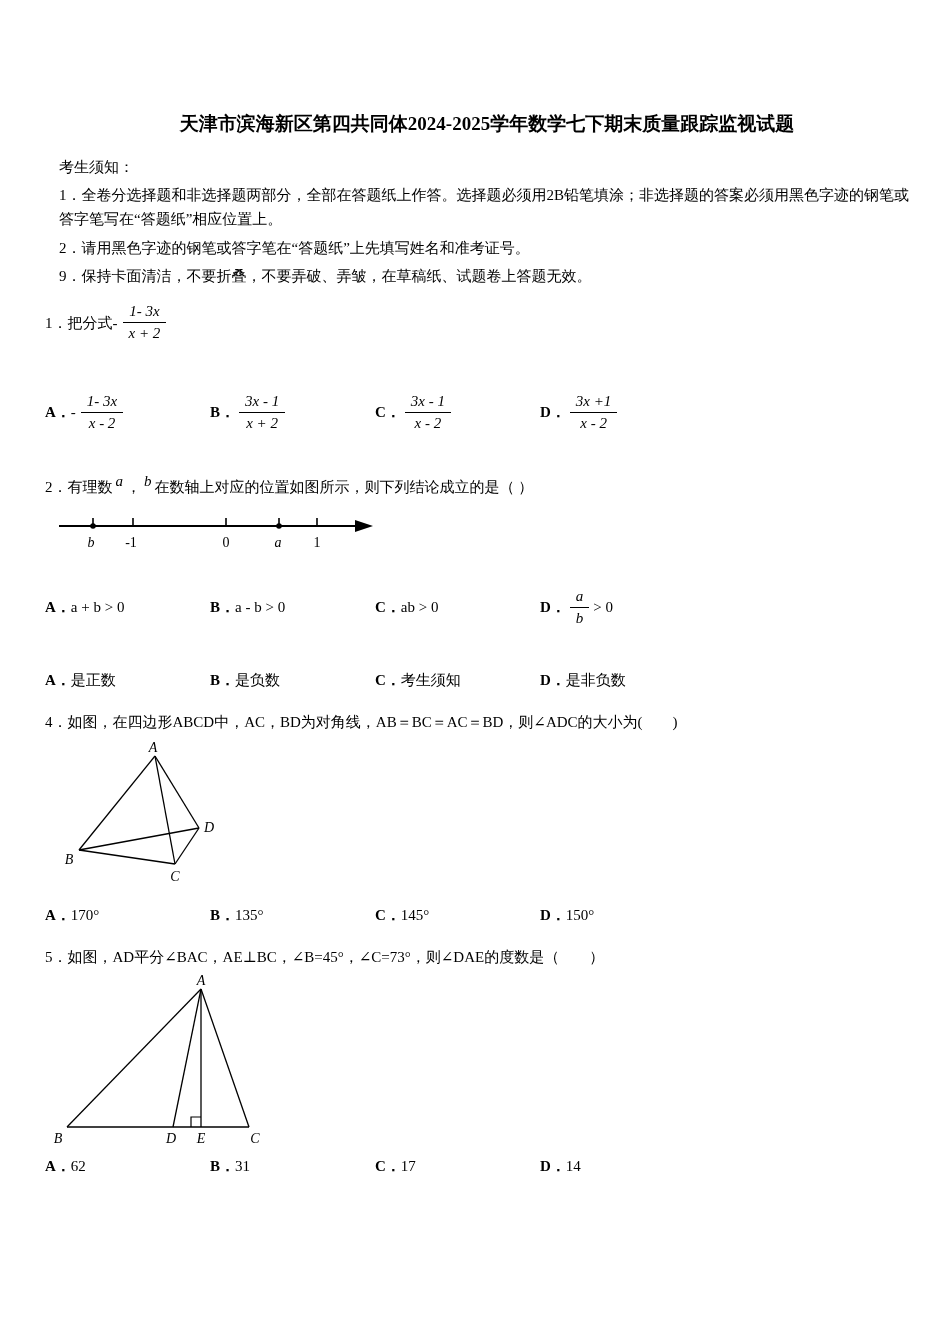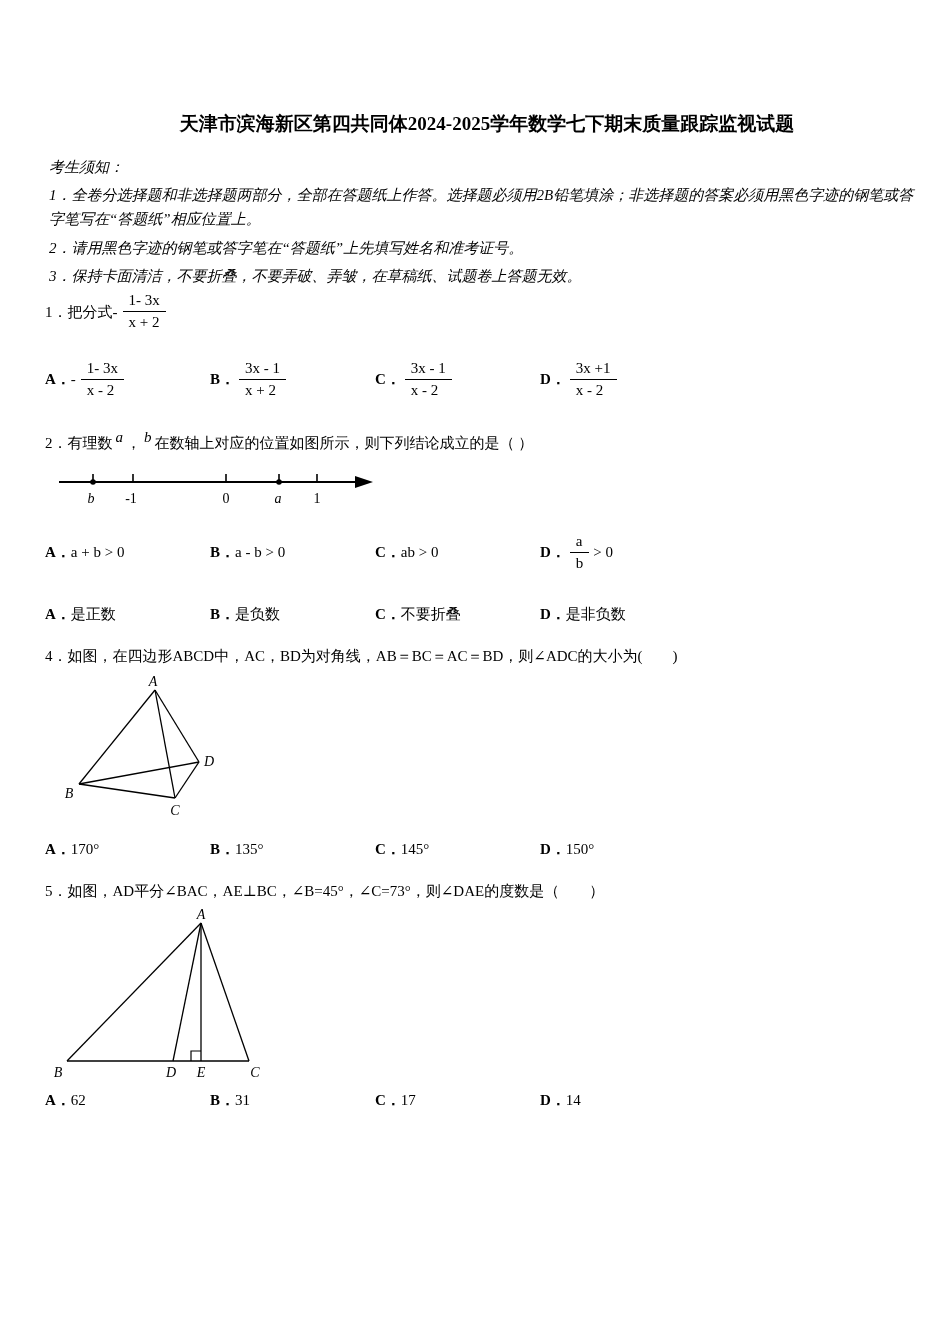--- a/index.html
+++ b/index.html
@@ -7,26 +7,26 @@
     position:relative;
     width:950px;height:1344px;
     box-sizing:border-box;
     padding:112px 21px 0 45px;
     font-family:"Liberation Serif","DejaVu Serif",serif;
     font-size:15px;color:#000;
     overflow:hidden;
     background:#fff;
   }
   .title{font-size:19px;font-weight:bold;text-align:center;margin:0 0 18px 0;line-height:1.3;}
-  .notice p{margin:4px 4px;line-height:1.62;font-style:italic;}
+  .notice p{margin:4px 14px;line-height:1.62;}
   .section-heading{font-weight:bold;font-size:15.5px;margin:28px 0 16px 0;}
   .q-stem{line-height:1.6;margin:0 0 6px 0;}
   .q-stem-flex{display:flex;align-items:center;flex-wrap:nowrap;}
   .q1-stem{margin:0 0 28px 0;}
-  .frac{display:inline-block;text-align:left;line-height:1.15;vertical-align:middle;margin:0 4px;}
+  .frac{display:inline-block;text-align:center;font-style:italic;line-height:1.15;vertical-align:middle;margin:11px 4px;}
   .frac .num{display:block;border-bottom:1.4px solid #000;padding:0 6px 2px 6px;}
   .frac .den{display:block;padding:2px 6px 0 6px;}
   .sign{font-style:normal;margin-right:1px;}
   .options-row{display:flex;align-items:center;margin:0 0 32px 0;}
   .options-row.tight{margin-bottom:20px;}
   .opt{width:165px;display:flex;align-items:center;}
   .opt:last-child{width:auto;}
   .opt .letter{font-weight:bold;white-space:pre;}
   .opt .val{font-style:normal;}
   .opt .mathval{}
@@ -43,21 +43,21 @@
 <body>
 
 <div class="page">
 
   <h1 class="title">天津市滨海新区第四共同体2024-2025学年数学七下期末质量跟踪监视试题</h1>
 
   <div class="notice">
     <p>考生须知：</p>
     <p>1．全卷分选择题和非选择题两部分，全部在答题纸上作答。选择题必须用2B铅笔填涂；非选择题的答案必须用黑色字迹的钢笔或答字笔写在“答题纸”相应位置上。</p>
     <p>2．请用黑色字迹的钢笔或答字笔在“答题纸”上先填写姓名和准考证号。</p>
-    <p>3．保持卡面清洁，不要折叠，不要弄破、弄皱，在草稿纸、试题卷上答题无效。</p>
+    <p>9．保持卡面清洁，不要折叠，不要弄破、弄皱，在草稿纸、试题卷上答题无效。</p>
   </div>
 
 
   <div>
     <div class="q-stem q-stem-flex q1-stem">
       <span>1．</span>
       <span>把分式</span>
       <span class="sign">-</span>
       <span class="frac">
         <span class="num">1- 3x</span>
@@ -146,21 +146,21 @@
       <div class="opt">
         <span class="letter">A．</span>
         <span class="val">是正数</span>
       </div>
       <div class="opt">
         <span class="letter">B．</span>
         <span class="val">是负数</span>
       </div>
       <div class="opt">
         <span class="letter">C．</span>
-        <span class="val">不要折叠</span>
+        <span class="val">考生须知</span>
       </div>
       <div class="opt">
         <span class="letter">D．</span>
         <span class="val">是非负数</span>
       </div>
     </div>
   </div>
 
   <div>
     <div class="q-stem">

